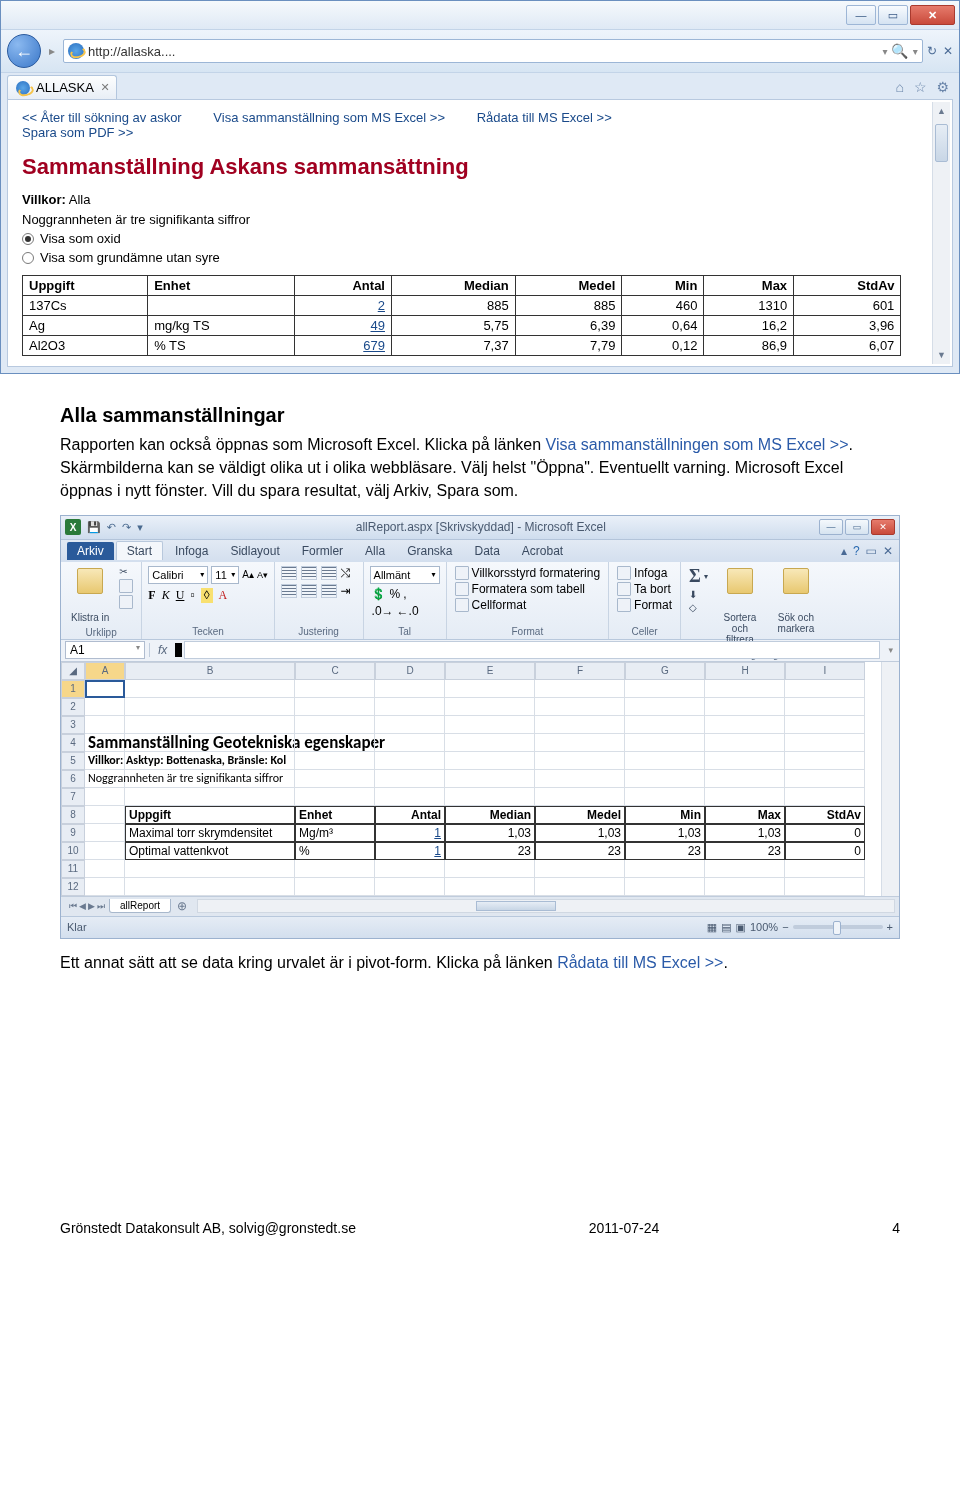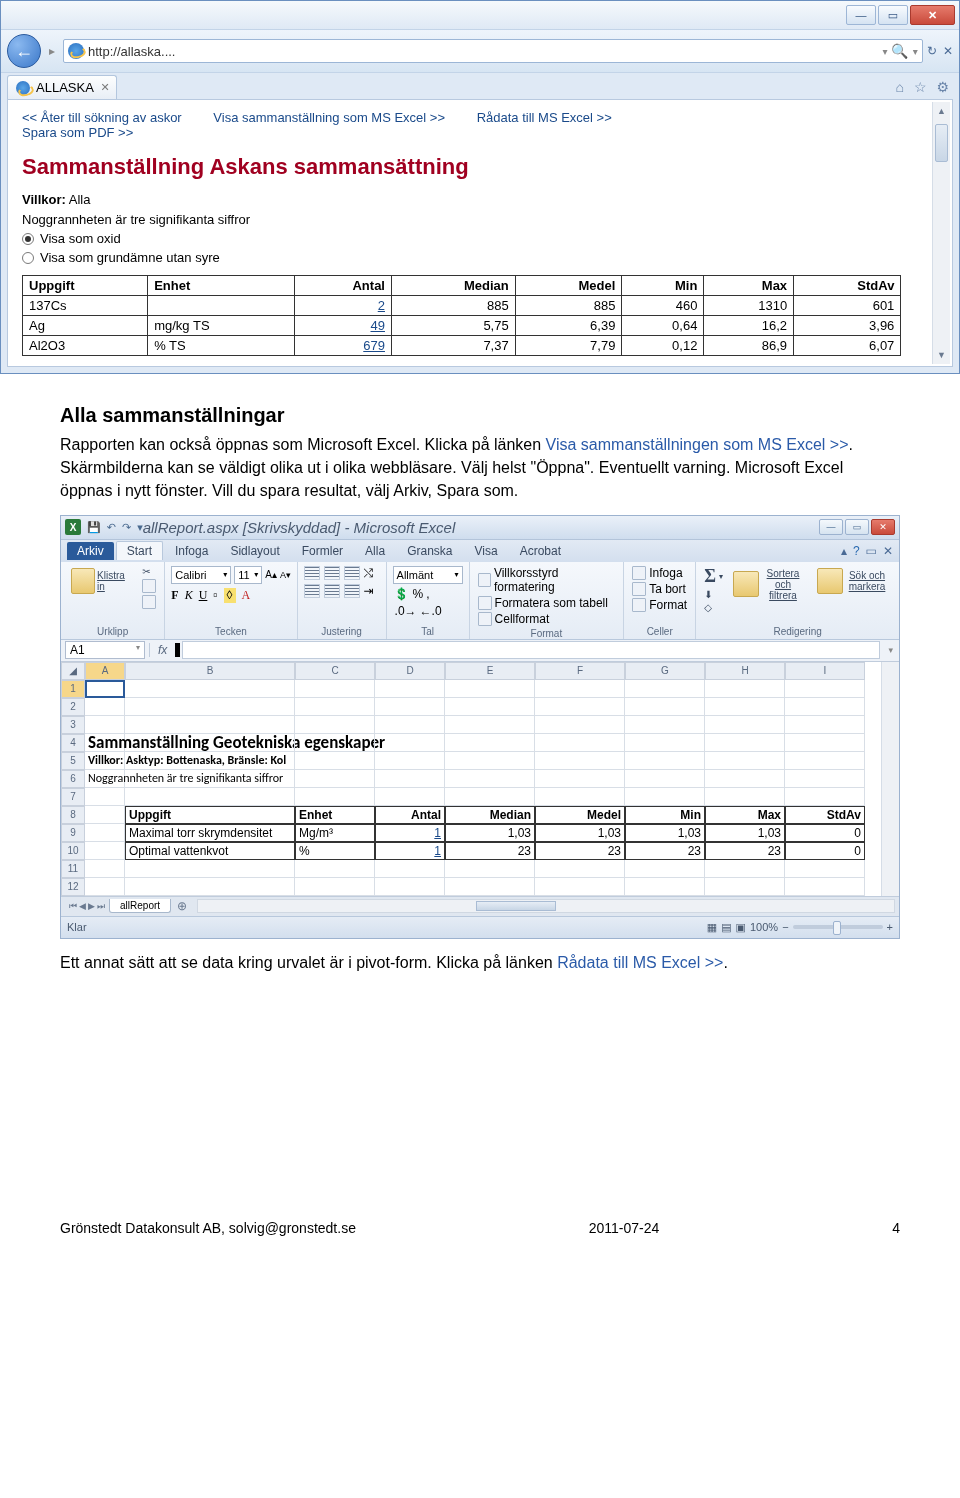--- a/index.html
+++ b/index.html
@@ -47,52 +47,52 @@
   .doc { padding: 0 60px; }
   .doc h2 { font-size:20px; font-weight:bold; margin:30px 0 6px 0;}
   .doc p { font-size:16px; line-height:1.45; margin:0 0 6px 0;}
   .doc .blue-link { color:#2a5aa8;}
   
   
   .excel-window { border:1px solid #9cb2cf; margin:12px 0; font-family: "Segoe UI", Tahoma, Arial, sans-serif; font-size:12px; background:#e6edf5;}
   .excel-title { display:flex; align-items:center; height:24px; background:linear-gradient(#eaf0f8,#cfddee); border-bottom:1px solid #b3c4da; padding:0 4px;}
   .xl-logo { width:16px;height:16px; background:#2a7a3a; color:#fff; font-size:10px; font-weight:bold; display:flex;align-items:center;justify-content:center;border-radius:2px;}
   .qat { display:flex; gap:6px; margin-left:6px; color:#4a6a8f; font-size:11px;}
-  .excel-title .ttl { flex:1; color:#4a5a70; font-size:15px;font-style:italic;}
+  .excel-title .ttl { flex:1; text-align:center; color:#4a5a70; font-size:12px;}
   .excel-title .winbtns { display:flex; gap:2px;}
   .excel-title .wb { width:24px;height:16px;border:1px solid #9cb2cf;border-radius:2px;background:linear-gradient(#f4f8fc,#d6e3f0);display:flex;align-items:center;justify-content:center;font-size:9px;color:#4a6a8f;}
   .excel-title .wb.cl { background:linear-gradient(#e67b6c,#c94a3b);color:#fff;border-color:#a93a2e;}
   
   .ribbon-tabs { display:flex; align-items:center; gap:2px; padding:0 6px; height:22px; background:linear-gradient(#e2eaf4,#d3dfee); font-size:12px; color:#3a4a60;}
   .ribbon-tabs .file { background:#2a5a9a; color:#fff; padding:2px 10px; border-radius:2px 2px 0 0; font-size:12px;}
   .ribbon-tabs .rt { padding:2px 10px;}
   .ribbon-tabs .rt.active { background:#f4f7fb; border:1px solid #b8c8dc; border-bottom:none; border-radius:2px 2px 0 0;}
   .ribbon-tabs .help { margin-left:auto; display:flex; gap:6px; color:#4a6a95;}
   
   .ribbon { display:flex; background:linear-gradient(#f5f8fc,#e5ecf5); border-bottom:1px solid #b8c8dc; height:78px;}
   .rgroup { border-right:1px solid #c8d4e3; padding:4px 6px 2px 6px; display:flex; flex-direction:column; justify-content:space-between;}
   .rgroup .body { flex:1; display:flex; gap:4px; align-items:flex-start;}
   .rgroup .lbl { text-align:center; font-size:10px; color:#5a6a80; padding-top:2px;}
-  .big-btn { display:flex; flex-direction:row; align-items:center; gap:2px; padding:2px 4px; font-size:10px; color:#3a4a60;text-decoration:underline;}
+  .big-btn { display:flex; flex-direction:column; align-items:center; gap:18px; padding:2px 4px; font-size:10px; color:#3a4a60;}
   .big-btn .ic { width:26px;height:26px; background:linear-gradient(#f8e8b8,#e8c870); border:1px solid #c8a850; border-radius:2px;}
   .stack { display:flex; flex-direction:column; gap:2px; font-size:10px; color:#3a4a60;}
   .mini { display:flex; align-items:center; gap:3px; padding:0 2px;}
   .mini .ic { width:14px;height:14px;border:1px solid #a8b8cc;background:#eef2f8;border-radius:1px;}
   .fontrow { display:flex; gap:3px; align-items:center;}
   .fontname { width:60px; height:18px; border:1px solid #a8b8cc; background:#fff; font-size:11px; padding:0 3px; display:flex; align-items:center; justify-content:space-between;}
   .fontsize { width:28px; height:18px; border:1px solid #a8b8cc; background:#fff; font-size:11px; padding:0 3px; display:flex;align-items:center;justify-content:space-between;}
   .bui { display:flex; gap:6px; font-size:12px; font-family: "Times New Roman", serif;}
   .bui .b{font-weight:bold;} .bui .i{font-style:italic;} .bui .u{text-decoration:underline;}
   .alrow { display:flex; gap:4px;}
   .alrow span { width:16px;height:14px;border:1px solid #c0ccdc;background:repeating-linear-gradient(#6a7a90,#6a7a90 1px,transparent 1px,transparent 3px);}
   .sigma { font-family:"Times New Roman",serif; font-size:18px; font-weight:bold; color:#3a4a60;}
   
   .formula-bar { display:flex; align-items:center; height:22px; background:#eef2f8; border-bottom:1px solid #c0ccdc; font-size:12px;}
   .namebox { width:80px; border:1px solid #b0bccf; background:#fff; padding:1px 4px; margin:2px 4px; display:flex; justify-content:space-between;}
-  .fx { padding:0 8px; font-style:italic; color:#5a6a80; border-right:5px solid #000000; border-left:1px solid #c0ccdc;}
+  .fx { padding:0 8px; font-style:italic; color:#5a6a80; border-right:7px solid #000000; border-left:1px solid #c0ccdc;}
   .fx-input { flex:1; background:#fff; height:18px; margin:2px; border:1px solid #c0ccdc;}
   
   .sheet { display:flex; background:#fff;}
   .rowhdrs { display:flex; flex-direction:column;}
   .rh { width:24px; height:18px; border:1px solid #c8d0dc; background:#e8edf4; font-size:10px; color:#5a6a80; display:flex;align-items:center;justify-content:center;}
   .rh.sel { background:#f6d78a;}
   .grid { flex:1; position:relative;}
   .colhdrs { display:flex;}
   .ch { height:18px; border:1px solid #c8d0dc; background:#e8edf4; font-size:10px; color:#5a6a80; display:flex;align-items:center;justify-content:center;}
   .ch.A{width:40px;background:#f6d78a;} .ch.B{width:170px;} .ch.C{width:80px;} .ch.D{width:70px;} .ch.E{width:90px;} .ch.F{width:90px;} .ch.G{width:80px;} .ch.H{width:80px;} .ch.I{width:80px;}
@@ -253,21 +253,21 @@
       </div>
     </div>
     <div class="ribbon-tabs">
       <span class="file">Arkiv</span>
       <span class="rt active">Start</span>
       <span class="rt">Infoga</span>
       <span class="rt">Sidlayout</span>
       <span class="rt">Formler</span>
       <span class="rt">Alla</span>
       <span class="rt">Granska</span>
-      <span class="rt">Visa</span>
+      <span class="rt">Data</span>
       <span class="rt">Acrobat</span>
       <div class="help">
         <span>▴</span>
         <span style="color:#2a6ab0;">?</span>
         <span>▭</span>
         <span>✕</span>
       </div>
     </div>
     <div class="ribbon">
       <div class="rgroup">

